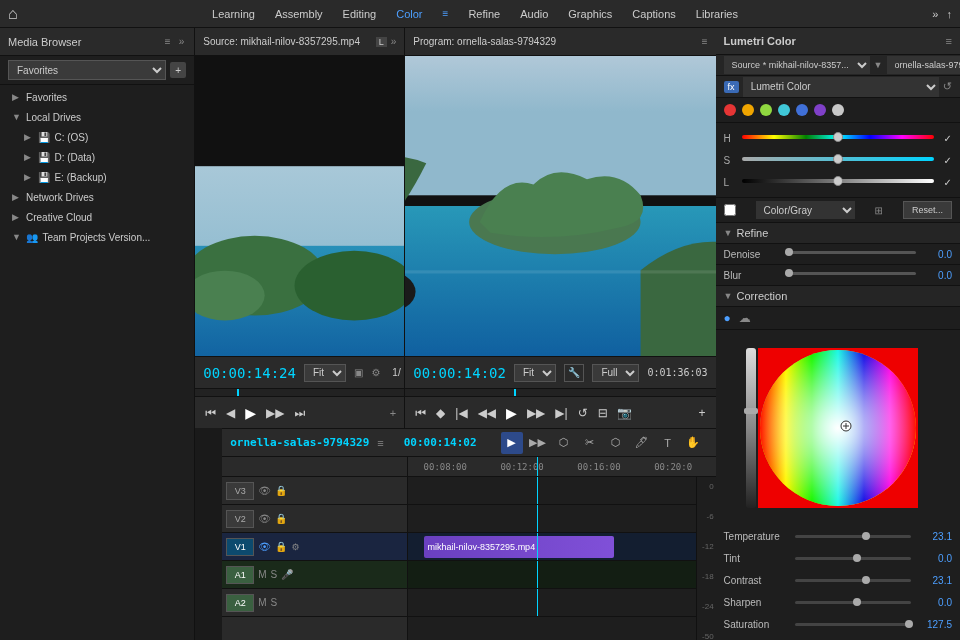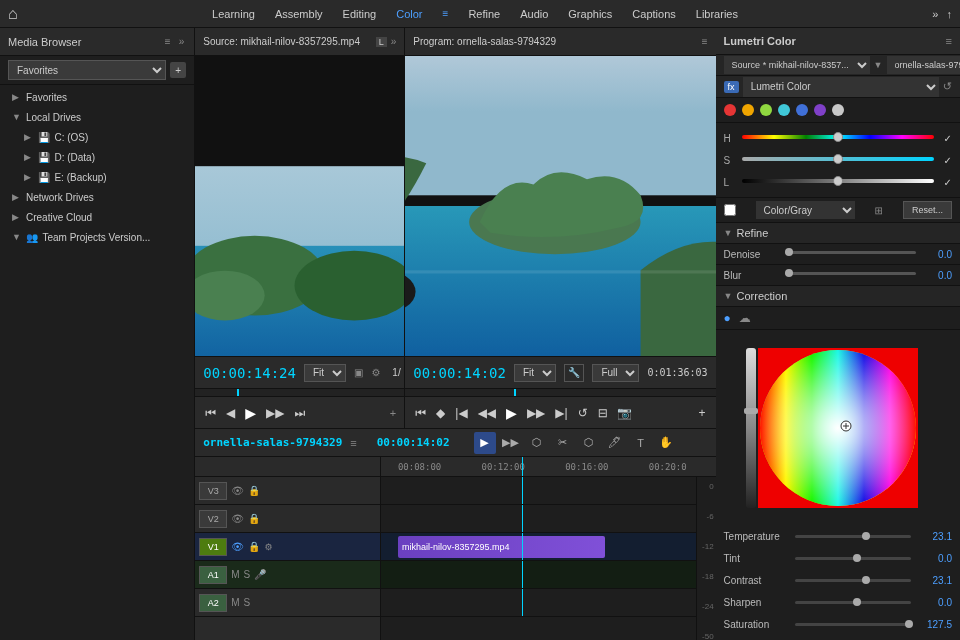--- a/index.html
+++ b/index.html
@@ -108,20 +108,21 @@
       border-top: 1px solid #111;
     }
 
     .transport-btn { color: #ccc; cursor: pointer; font-size: 12px; padding: 2px; }
 
     
     #timeline-area {
       height: 212px;
       background: #1e1e1e;
       border-top: 1px solid #111;
+      margin-left: 27px;
     }
 
     .timeline-header {
       height: 28px;
       background: #2a2a2a;
       display: flex;
       align-items: center;
       padding: 0 8px;
       gap: 8px;
       border-bottom: 1px solid #111;
@@ -154,21 +155,21 @@
       height: 18px;
       background: #3a3a3a;
       border: 1px solid #555;
       display: flex;
       align-items: center;
       justify-content: center;
       font-size: 9px;
       color: #aaa;
       cursor: pointer;
     }
-    .track-label.active { background: #4d7c0f; color: #fff; }
+    .track-label.active { background: #0c4a6e; color: #fff; }
     .track-label.audio { background: #3a6040; color: #fff; }
 
     .timeline-tracks {
       flex: 1;
       background: #1e1e1e;
       position: relative;
       overflow: hidden;
     }
 
     .timeline-ruler-bar {

